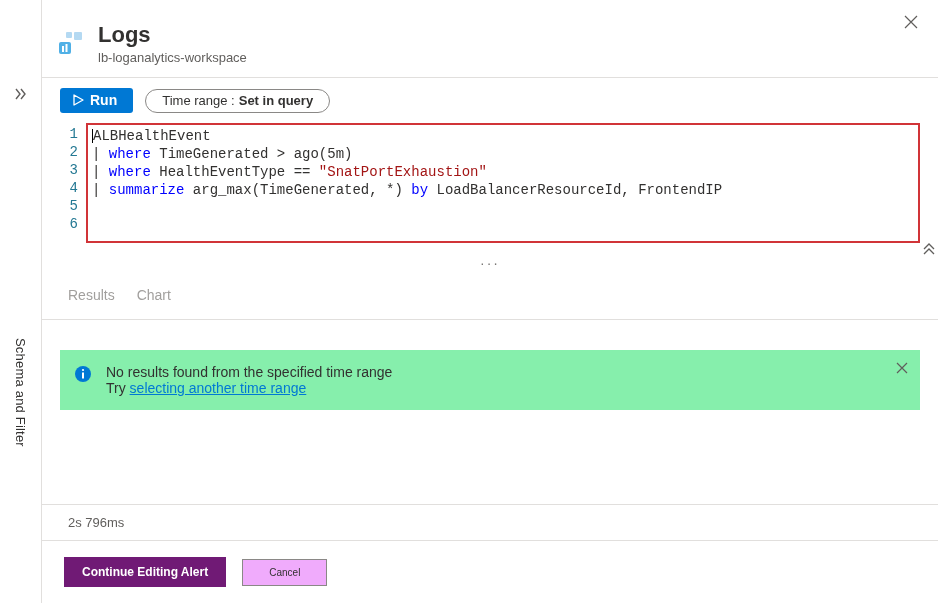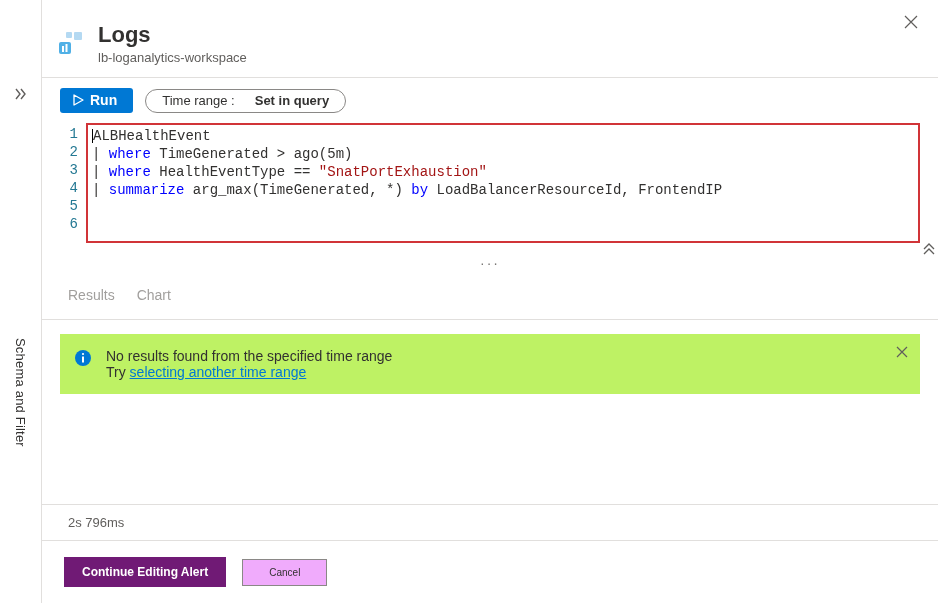--- a/index.html
+++ b/index.html
@@ -20,21 +20,21 @@
   .logo { width: 30px; height: 30px; display:flex; justify-content:center; align-items:center; margin-top:6px; }
   .hdr-text { flex:1; }
   .hdr-title { font-size: 22px; font-weight: 600; line-height: 26px; color:#323130; }
   .hdr-sub { font-size: 13px; color:#605e5c; margin-top:2px; }
   .close-btn { position:absolute; top:14px; right:20px; font-size:18px; color:#605e5c; cursor:pointer; line-height:1; }
 
   
   .toolbar { display:flex; align-items:center; gap:12px; padding:10px 18px; }
   .btn-run { background:#0078d4; color:#fff; border:none; border-radius:3px; padding:4px 16px 5px 12px; font-size:14px; cursor:pointer; display:flex; align-items:center; gap:6px;font-weight:bold; }
   .btn-run svg { width:12px; height:12px; }
-  .timerange { border:1px solid #8a8886; border-radius:14px; padding:3px 16px 4px 16px; font-size:13px; cursor:pointer; display:flex; gap:20px; color:#323130; }
+  .timerange { border:1px solid #8a8886; border-radius:14px; padding:3px 16px 4px 16px; font-size:13px; cursor:pointer; display:flex; gap:4px; color:#323130; }
   .timerange .tr-val { font-weight:600; }
 
   
   .editor-wrap { display:flex; padding:0 18px 6px 18px; position:relative; }
   .gutter { width:26px; text-align:right; padding-right:8px; font-family: Consolas, "Courier New", monospace; font-size:14px; color:#237893; line-height:18px; user-select:none; padding-top:2px;}
   .code { flex:1; font-family: Consolas, "Courier New", monospace; font-size:14px; line-height:18px; border:2px solid #d13438; padding:2px 6px 6px 4px; position:relative; }
   .code-line { white-space:pre; }
   .tk-kw { color:#0000ff; }
   .tk-str { color:#a31515; }
   .tk-pipe { color:#323130; }
@@ -42,21 +42,21 @@
   .cursor { display:inline-block; width:0; border-left:1px solid #000; height:14px; vertical-align:middle; }
   .collapse-chevron { position:absolute; right:2px; top:118px; cursor:pointer; color:#605e5c; font-size:13px; }
 
   .ellipsis-row { text-align:center; color:#797775; font-size:14px; padding:6px 0 6px; letter-spacing:2px; }
 
   
   .results-head { display:flex; gap:22px; padding:4px 26px 10px; border-bottom:1px solid #e1dfdd; }
   .tab { font-size:14px; color:#a19f9d; padding:6px 0; cursor:pointer; }
   .tab.active { color:#a19f9d; }
 
-  .info-banner { margin:14px 18px; background:#bef264; border:0; padding:14px 40px 14px 14px; display:flex; gap:14px; align-items:flex-start; position:relative; font-size:14px; }
+  .info-banner { margin:30px 18px; background:#86efac; border:0; padding:14px 40px 14px 14px; display:flex; gap:14px; align-items:flex-start; position:relative; font-size:14px; }
   .info-banner .icon { color:#0078d4; margin-top:1px; }
   .info-banner .msg { color:#323130; }
   .info-banner .msg a { color:#0078d4; text-decoration:underline; cursor:pointer; }
   .info-banner .dismiss { position:absolute; right:12px; top:10px; color:#605e5c; font-size:15px; cursor:pointer; }
 
   .results-body { flex:1; }
 
   .status-bar { padding:10px 26px; border-top:1px solid #e1dfdd; font-size:13px; color:#605e5c; }
 
   

